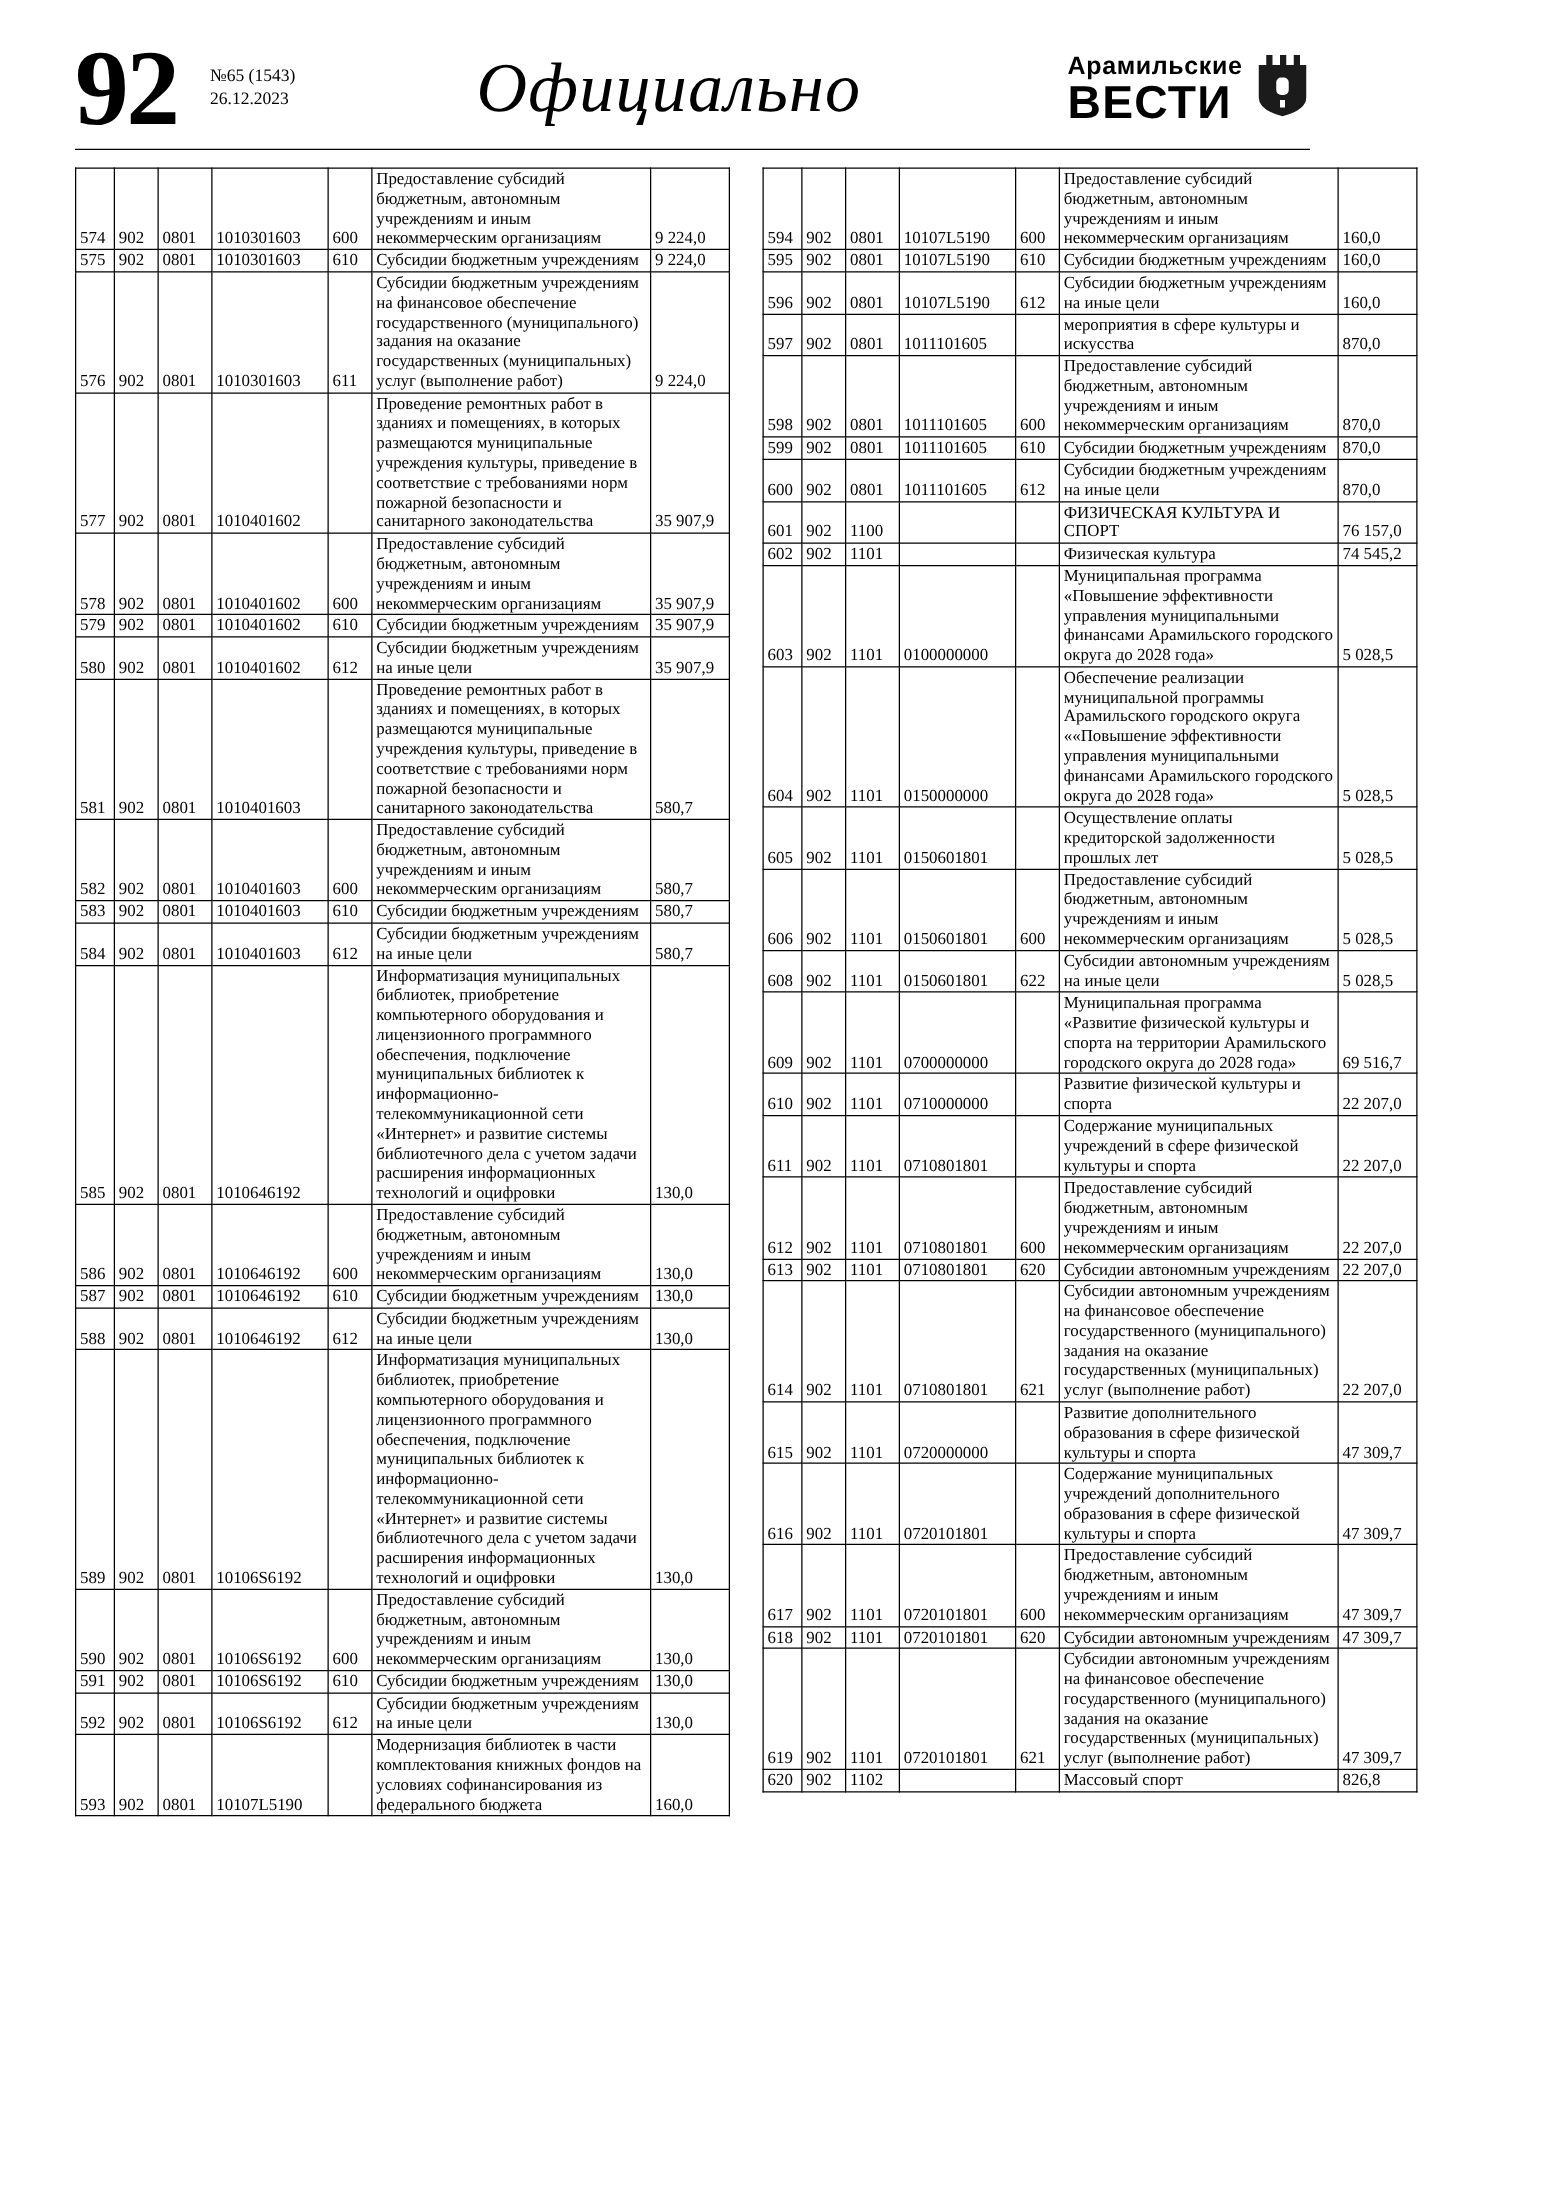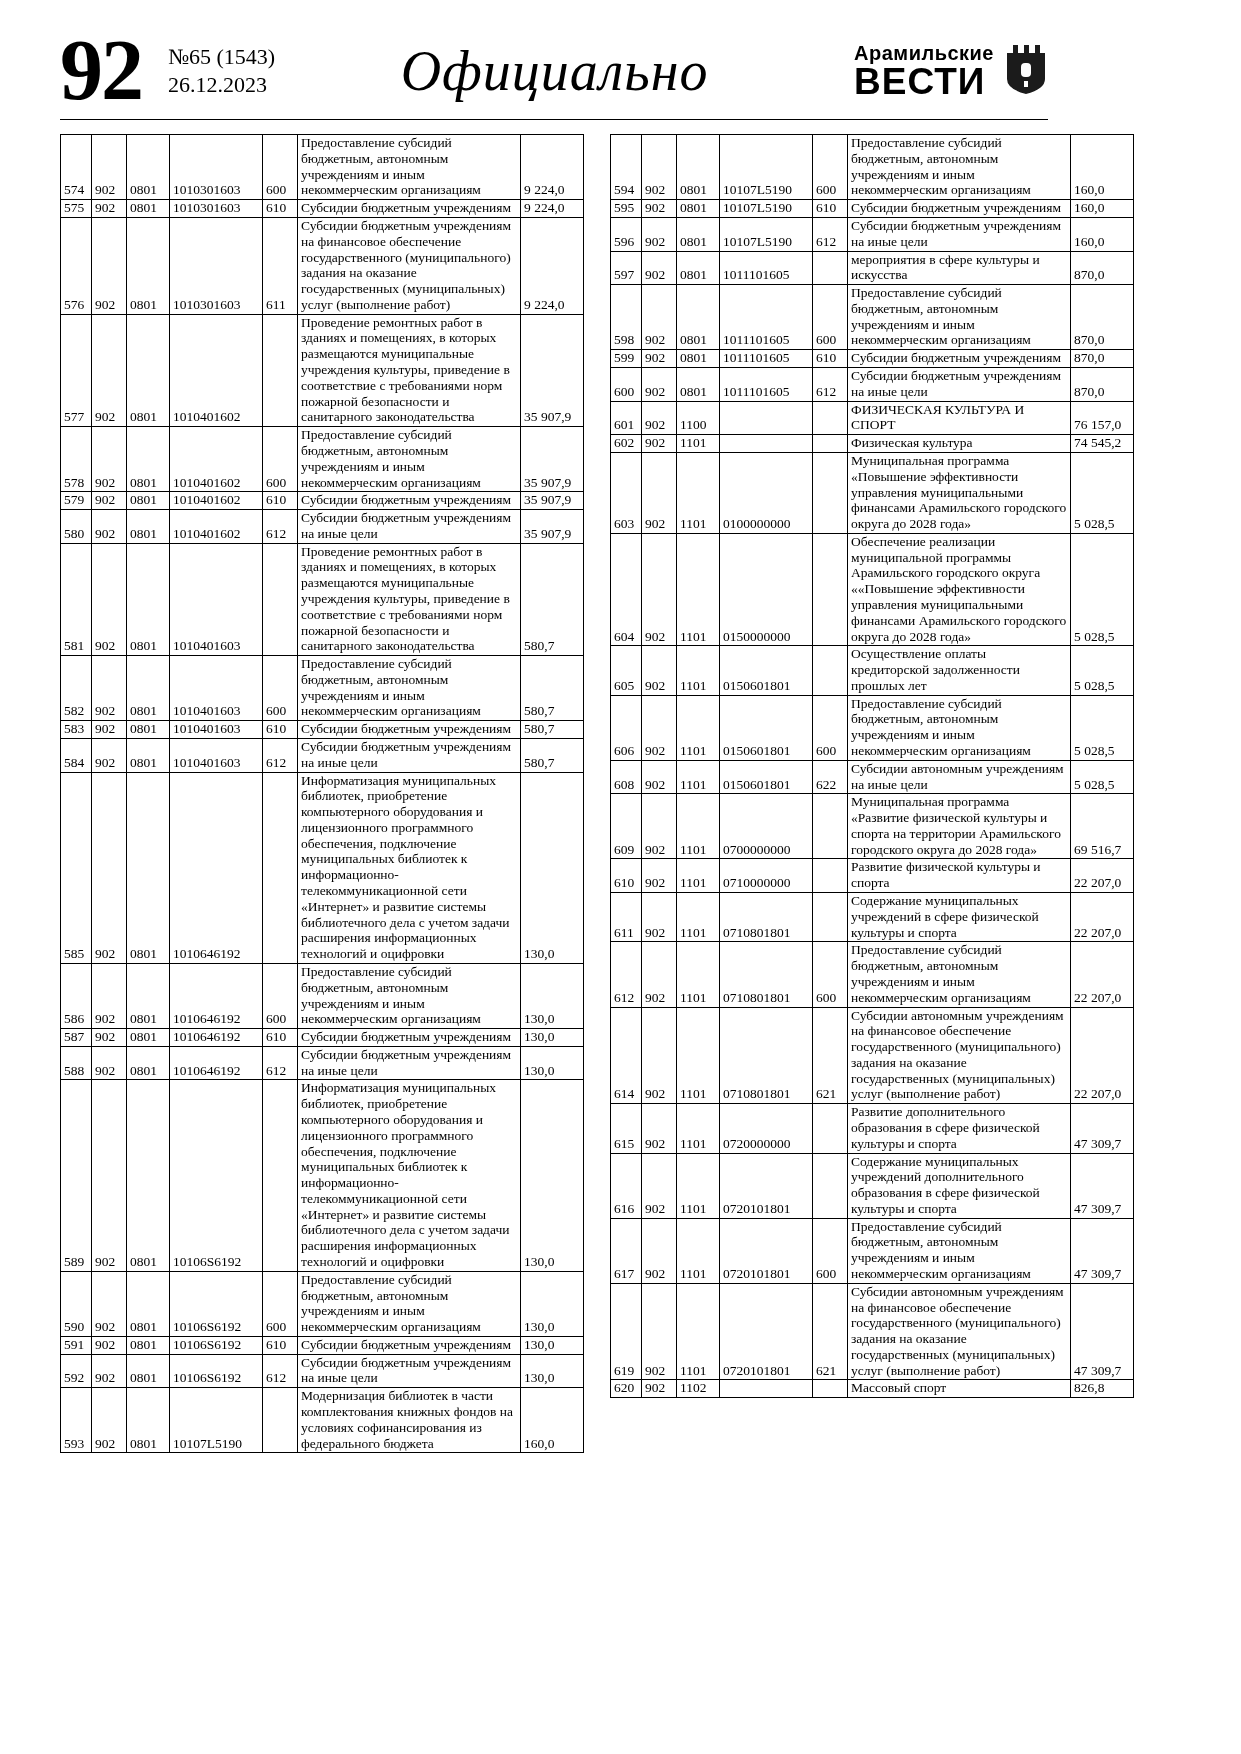--- a/index.html
+++ b/index.html
@@ -19,21 +19,21 @@
     gap:26px;
     padding-bottom:12px;
     border-bottom:1.5px solid #000;
   }
   .page-number{
     font-size:86px;
     font-weight:700;
     line-height:.85;
     letter-spacing:-2px;
   }
-  .issue-block{font-size:22px;line-height:1.25;}
+  .issue-block{font-size:14px;line-height:1.25;}
   .issue-no{font-weight:400;}
   .issue-date{}
   .section-title{
     flex:1;
     text-align:center;
     font-style:italic;
     font-size:56px;
     letter-spacing:1px;
     padding-right:20px;
   }
@@ -459,20 +459,29 @@
           <tr>
             <td class="c-n">612</td>
             <td class="c-grbs">902</td>
             <td class="c-rzpr">1101</td>
             <td class="c-csr">0710801801</td>
             <td class="c-vr">600</td>
             <td class="c-name">Предоставление субсидий бюджетным, автономным учреждениям и иным некоммерческим организациям</td>
             <td class="c-sum">22 207,0</td>
           </tr>
           <tr>
+            <td class="c-n">613</td>
+            <td class="c-grbs">902</td>
+            <td class="c-rzpr">1101</td>
+            <td class="c-csr">0710801801</td>
+            <td class="c-vr">620</td>
+            <td class="c-name">Субсидии автономным учреждениям</td>
+            <td class="c-sum">22 207,0</td>
+          </tr>
+          <tr>
             <td class="c-n">614</td>
             <td class="c-grbs">902</td>
             <td class="c-rzpr">1101</td>
             <td class="c-csr">0710801801</td>
             <td class="c-vr">621</td>
             <td class="c-name">Субсидии автономным учреждениям на финансовое обеспечение государственного (муниципального) задания на оказание государственных (муниципальных) услуг (выполнение работ)</td>
             <td class="c-sum">22 207,0</td>
           </tr>
           <tr>
             <td class="c-n">615</td>
@@ -495,20 +504,29 @@
           <tr>
             <td class="c-n">617</td>
             <td class="c-grbs">902</td>
             <td class="c-rzpr">1101</td>
             <td class="c-csr">0720101801</td>
             <td class="c-vr">600</td>
             <td class="c-name">Предоставление субсидий бюджетным, автономным учреждениям и иным некоммерческим организациям</td>
             <td class="c-sum">47 309,7</td>
           </tr>
           <tr>
+            <td class="c-n">618</td>
+            <td class="c-grbs">902</td>
+            <td class="c-rzpr">1101</td>
+            <td class="c-csr">0720101801</td>
+            <td class="c-vr">620</td>
+            <td class="c-name">Субсидии автономным учреждениям</td>
+            <td class="c-sum">47 309,7</td>
+          </tr>
+          <tr>
             <td class="c-n">619</td>
             <td class="c-grbs">902</td>
             <td class="c-rzpr">1101</td>
             <td class="c-csr">0720101801</td>
             <td class="c-vr">621</td>
             <td class="c-name">Субсидии автономным учреждениям на финансовое обеспечение государственного (муниципального) задания на оказание государственных (муниципальных) услуг (выполнение работ)</td>
             <td class="c-sum">47 309,7</td>
           </tr>
           <tr>
             <td class="c-n">620</td>

